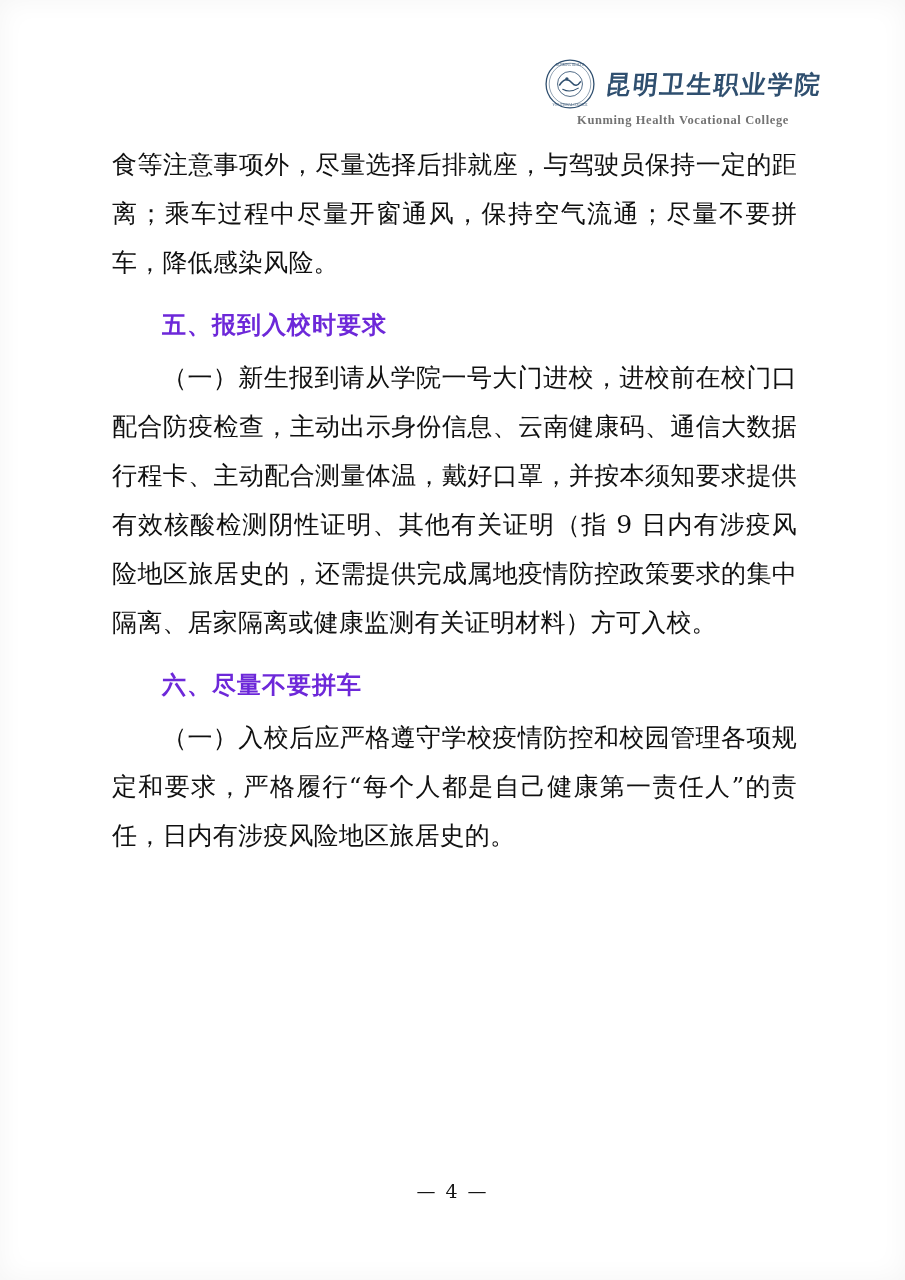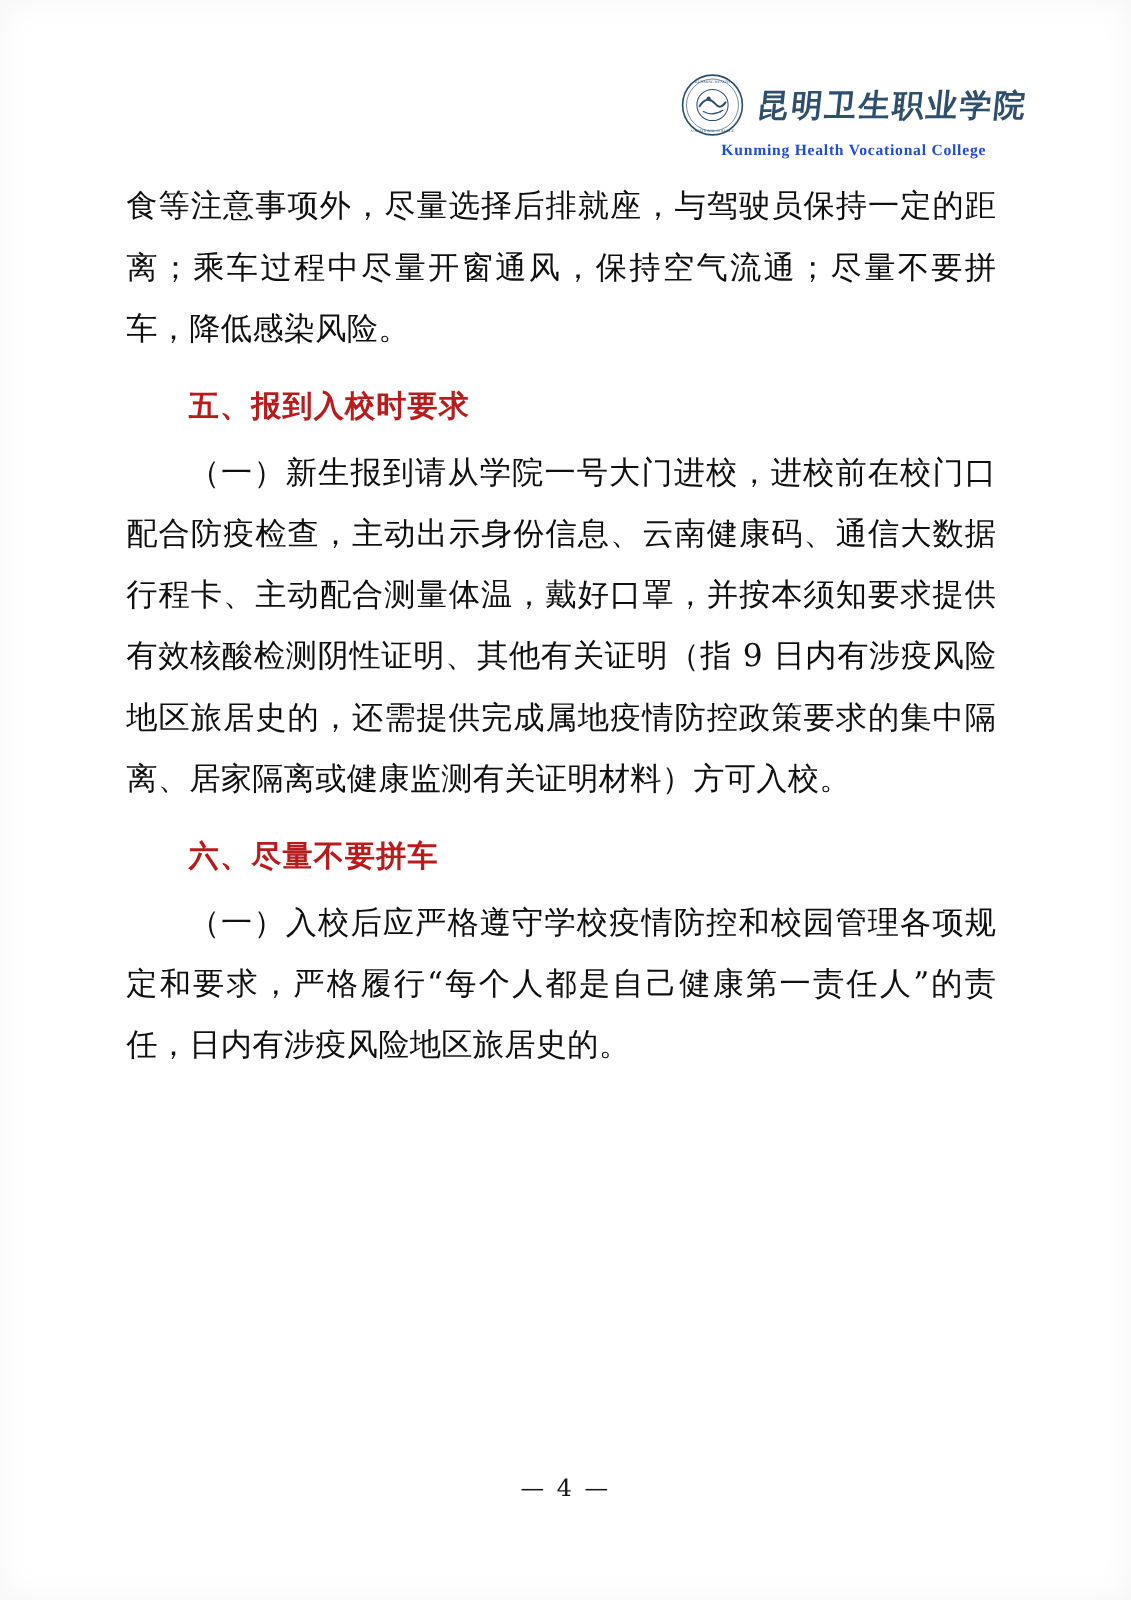--- a/index.html
+++ b/index.html
@@ -54,29 +54,29 @@
     color: #2f4f6f;
     font-weight: 600;
     white-space: nowrap;
     transform: skewX(-6deg);
   }
   .logo-en {
     margin-top: 3px;
     font-family: "Liberation Serif", serif;
     font-size: 12.5px;
     letter-spacing: 0.6px;
-    color: #1d4ed8;
+    color: #737373;
     font-weight: 700;
     white-space: nowrap;
   }
 
   
   .body {
     position: absolute;
-    left: 101px;
+    left: 112px;
     right: 108px;
     top: 140px;
   }
   p.para {
     margin: 0 0 1px 0;
     font-size: 25px;
     line-height: 49px;
     color: #101010;
     text-align: justify;
     text-justify: inter-ideograph;
@@ -84,21 +84,21 @@
   }
   p.indent {
     text-indent: 50px;
   }
   p.heading {
     margin: 12px 0 2px 0;
     font-size: 24px;
     line-height: 52px;
     font-weight: 700;
     font-family: "DejaVu Sans", "Liberation Sans", sans-serif;
-    color: #b91c1c;
+    color: #6d28d9;
     text-indent: 50px;
     letter-spacing: 1px;
   }
 
   
   .footer {
     position: absolute;
     left: 0;
     right: 0;
     bottom: 78px;

